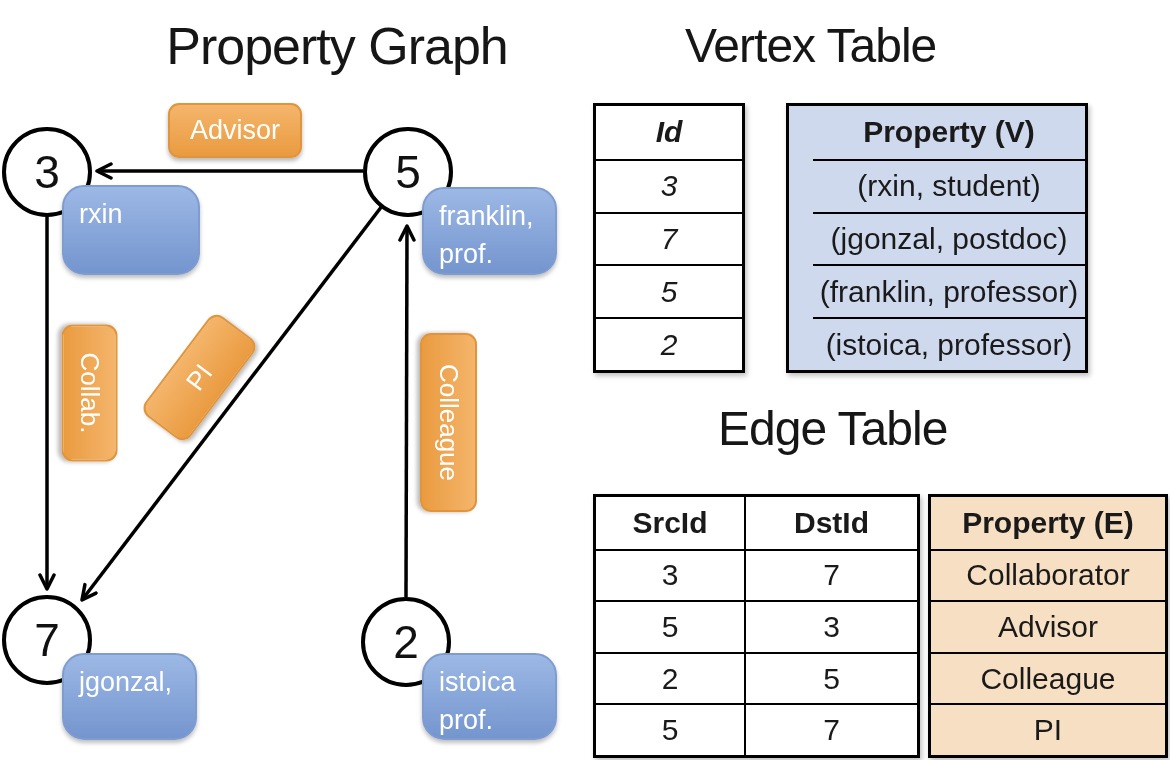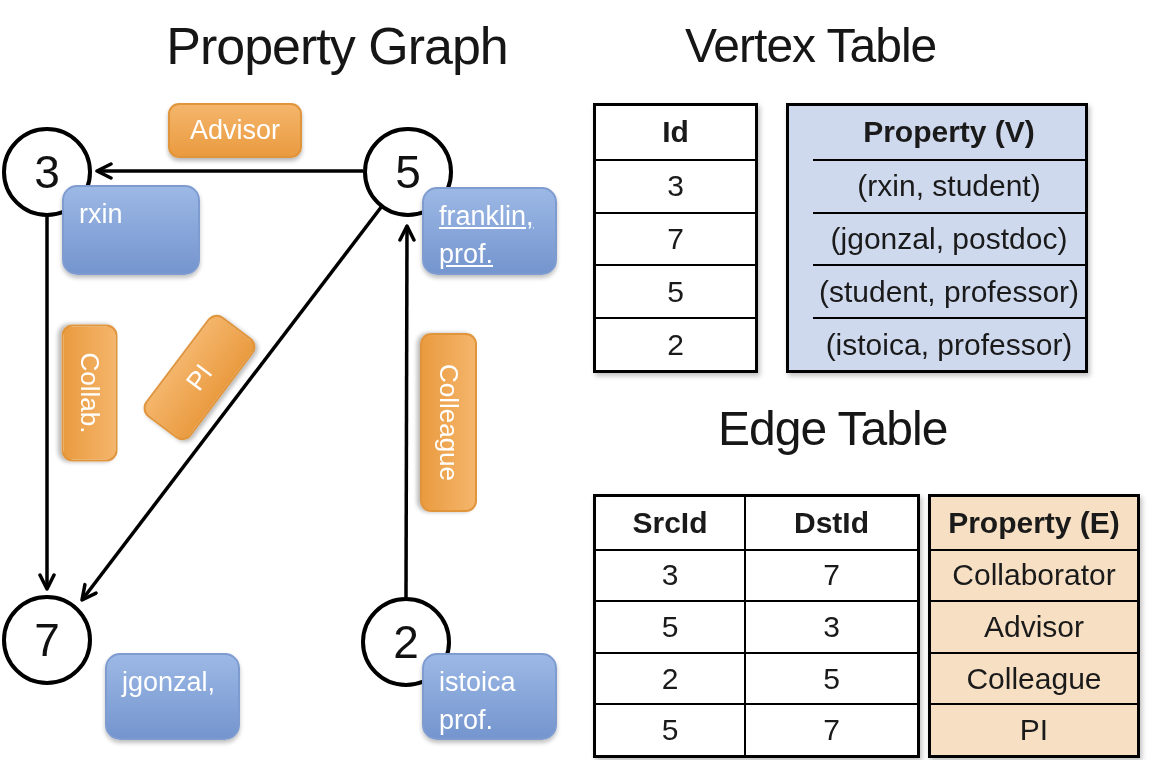--- a/index.html
+++ b/index.html
@@ -29,46 +29,46 @@
     border:2px solid #e0953c;border-radius:11px;
     color:#fff;font-size:27px;z-index:2;box-sizing:border-box;
     box-shadow:0 3px 4px rgba(0,0,0,0.28);
   }
   .el-advisor{left:168px;top:103px;width:134px;height:55px;}
   .el-collab{left:21px;top:365px;width:137px;height:56px;transform:rotate(90deg);font-size:26px;}
   .el-pi{left:137px;top:349px;width:125px;height:57px;transform:rotate(-53deg);font-size:26px;}
   .el-colleague{left:359px;top:394px;width:179px;height:57px;transform:rotate(90deg);font-size:26px;}
   .vlabel{
     position:absolute;background:linear-gradient(#9cb8e5, #7495ce);
-    border:2px solid #7f9cd1;border-radius:15px;color:#fff;
+    border:2px solid #7f9cd1;border-radius:22px;color:#fff;
     font-size:27px;line-height:38px;padding:8px 0 0 15px;z-index:3;box-sizing:border-box;
     box-shadow:0 3px 4px rgba(0,0,0,0.25);
   }
   .vl-rxin{left:62px;top:185px;width:138px;height:90px;}
-  .vl-franklin{left:422px;top:187px;width:135px;height:88px;text-decoration:underline;}
-  .vl-jgonzal{left:62px;top:653px;width:135px;height:87px;margin-left:43px;}
+  .vl-franklin{left:422px;top:187px;width:135px;height:88px;}
+  .vl-jgonzal{left:62px;top:653px;width:135px;height:87px;}
   .vl-istoica{left:422px;top:653px;width:135px;height:87px;}
   
   .tbox{
     position:absolute;border:3px solid #000;box-sizing:border-box;background:#fff;
     display:grid;grid-template-rows:repeat(5,1fr);
     box-shadow:2px 3px 5px rgba(0,0,0,0.25);
   }
   .cell{
     display:flex;align-items:center;justify-content:center;
     font-size:30px;border-top:2px solid #000;box-sizing:border-box;white-space:nowrap;
   }
   .cell.first{border-top:none;}
   .cell.th{font-weight:bold;}
-  .vt-id{left:593px;top:103px;width:165px;height:270px;}
+  .vt-id{left:593px;top:103px;width:152px;height:270px;font-style:italic;}
   .vt-prop{left:786px;top:103px;width:302px;height:270px;background:#cfd9ee;padding-left:24px;}
   .vt-prop .cell{background:#cfd9ee;}
   .et-ids{left:593px;top:494px;width:327px;height:264px;grid-template-columns:148px 1fr;text-align:center;}
   .et-ids .cell.dst{border-left:2px solid #000;}
-  .et-prop{left:928px;top:494px;width:212px;height:264px;background:#f6dfc3;}
+  .et-prop{left:928px;top:494px;width:240px;height:264px;background:#f6dfc3;}
   .et-prop .cell{background:#f6dfc3;}
 </style>
 </head>
 <body>
 
 <div class="stage">
 
   <div class="big-title g-title">Property Graph</div>
   <div class="big-title v-title">Vertex Table</div>
   <div class="big-title e-title">Edge Table</div>
@@ -130,21 +130,21 @@
     <div class="cell th first">Id</div>
     <div class="cell">3</div>
     <div class="cell">7</div>
     <div class="cell">5</div>
     <div class="cell">2</div>
   </div>
   <div class="tbox vt-prop">
     <div class="cell th first">Property (V)</div>
     <div class="cell">(rxin, student)</div>
     <div class="cell">(jgonzal, postdoc)</div>
-    <div class="cell">(student, professor)</div>
+    <div class="cell">(franklin, professor)</div>
     <div class="cell">(istoica, professor)</div>
   </div>
 
   <div class="tbox et-ids">
     <div class="cell th first">SrcId</div>
     <div class="cell th first dst">DstId</div>
     <div class="cell">3</div>
     <div class="cell dst">7</div>
     <div class="cell">5</div>
     <div class="cell dst">3</div>

